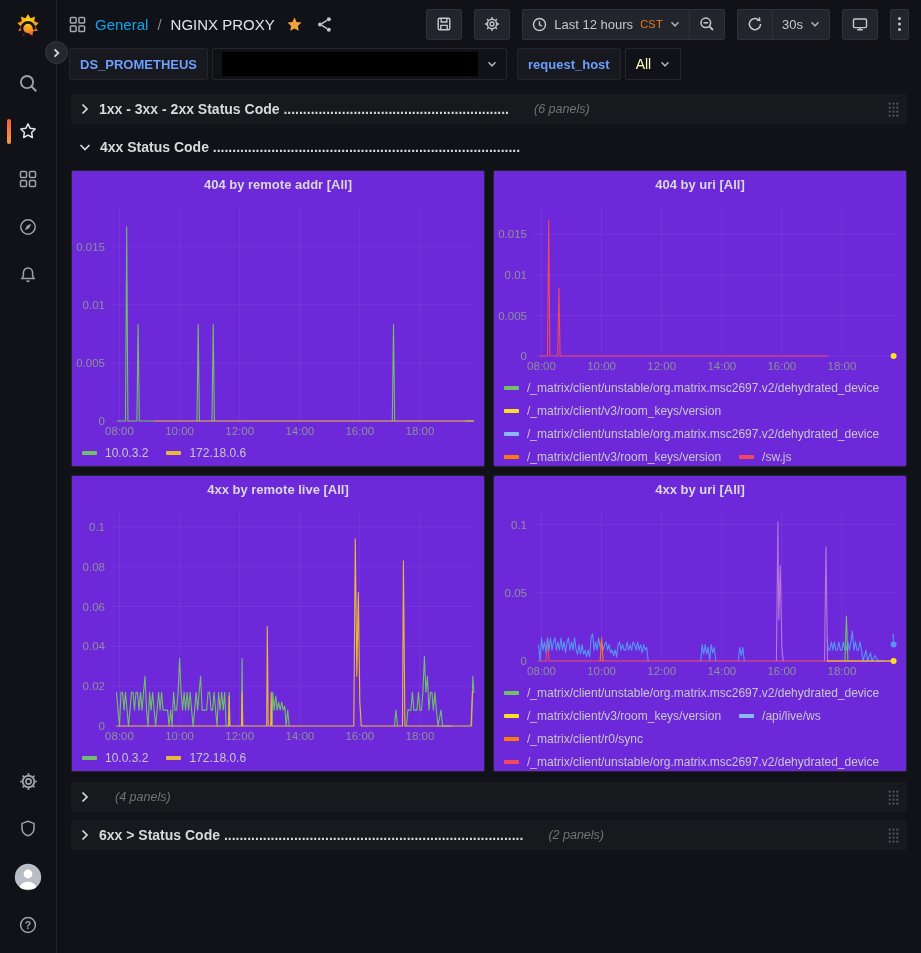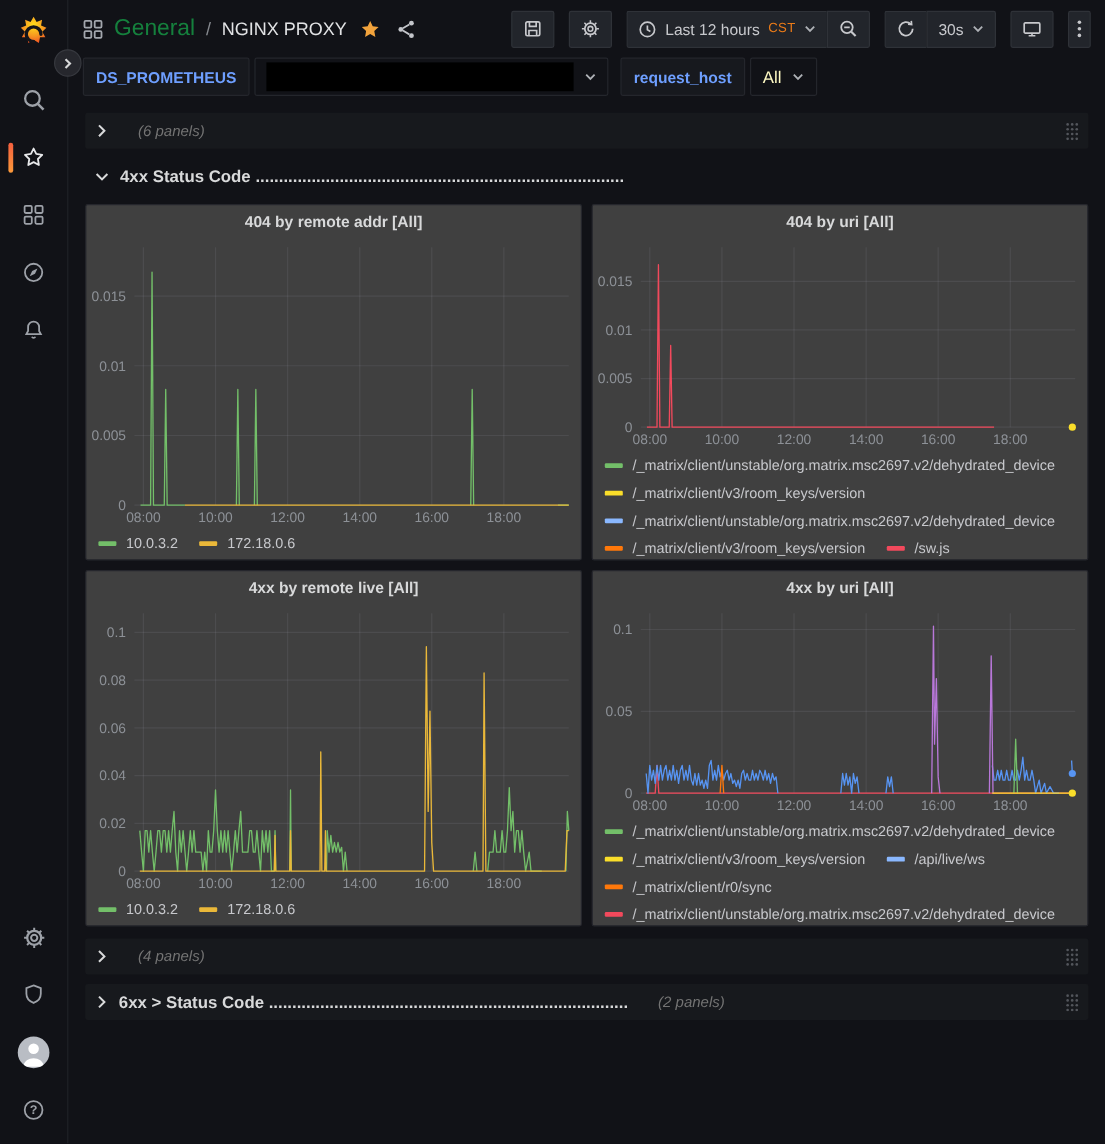--- a/index.html
+++ b/index.html
@@ -12,21 +12,21 @@
   .side-top{margin-top:14px;display:flex;flex-direction:column}
   .side-bottom{margin-top:auto;margin-bottom:4px;display:flex;flex-direction:column}
   .side-icon{width:56px;height:48px;display:flex;align-items:center;justify-content:center;color:#9da1a8;position:relative;cursor:pointer}
   .side-icon.active{color:#e7e8ea}
   .side-icon.active::before{content:"";position:absolute;left:7px;top:12px;width:4px;height:25px;border-radius:2px;background:linear-gradient(180deg,#f55f3e,#fc9a3a)}
   .expand-btn{position:absolute;left:45px;top:41px;width:23px;height:23px;border-radius:50%;background:#26272d;border:1px solid #37393f;display:flex;align-items:center;justify-content:center;z-index:9;color:#d8d9da;cursor:pointer}
   
   .main{margin-left:57px;display:flex;flex-direction:column;height:100%}
   .header{height:48px;display:flex;align-items:center;padding:0 12px;gap:9px;flex:none}
   .crumb-icon{color:#a2a6ad}
-  .crumb-section{font-size:19px;color:#15803d;cursor:pointer}
+  .crumb-section{font-size:15px;color:#0ea5e9;cursor:pointer}
   .crumb-sep{color:#85888e;font-size:15px}
   .crumb-title{font-size:15px;color:#e2e3e5;cursor:pointer}
   .fav-star{margin-left:2px;cursor:pointer}
   .share{color:#c3c5ca;margin-left:4px;cursor:pointer}
   .toolbar{margin-left:auto;display:flex;align-items:center;gap:12px}
   .tb{height:31px;background:#22252b;border:1px solid #2f3238;border-radius:2px;display:flex;align-items:center;justify-content:center;padding:0 9px;color:#c7c8cc;gap:7px;font-size:13px;cursor:pointer;white-space:nowrap}
   .tb-group{display:flex}
   .tb-group .tb:first-child{border-right:none;border-radius:2px 0 0 2px}
   .tb-group .tb:last-child{border-radius:0 2px 2px 0}
   .cst{color:#eb7b18;font-weight:400;font-size:11px;letter-spacing:.3px}
@@ -39,21 +39,21 @@
   .caret{color:#aeb1b6}
   
   .dashboard{flex:1;padding:4px 14px 0;overflow:hidden}
   .row-header{height:30px;display:flex;align-items:center;gap:9px;padding:0 8px;margin-bottom:8px;cursor:pointer;border-radius:2px}
   .row-header.collapsed{background:#17191d}
   .row-chevron{color:#d8d9da;flex:none}
   .row-title{font-size:14px;font-weight:700;color:#d8d9da;white-space:nowrap;overflow:hidden;max-width:540px}
   .row-count{font-size:12.5px;font-style:italic;color:#737373;margin-left:16px;white-space:nowrap}
   .row-grip{margin-left:auto;color:#53565c;cursor:grab}
   .panel-grid{display:grid;grid-template-columns:1fr 1fr;gap:8px;margin-bottom:10px}
-  .panel{height:297px;background:#404040;border:1px solid #25262c;border-radius:2px;display:flex;flex-direction:column;overflow:hidden}
+  .panel{height:297px;background:#6d28d9;border:1px solid #25262c;border-radius:2px;display:flex;flex-direction:column;overflow:hidden}
   .panel-title{height:27px;display:flex;align-items:center;justify-content:center;font-size:13px;font-weight:600;color:#d8d9da;cursor:pointer;flex:none}
   .chart{flex:1;position:relative;cursor:crosshair}
   .legend{flex:none;padding:0 0 5px 10px;display:flex;flex-wrap:wrap;align-content:flex-start;overflow:hidden;font-size:12px;color:#c7c8cc}
   .legend.inline{height:25px}
   .legend.wrap{height:90px}
   .legend-item{display:flex;align-items:center;gap:8px;margin-right:18px;height:23px;white-space:nowrap;cursor:pointer}
   .swatch{width:15px;height:4px;border-radius:1px;flex:none}
 </style>
 </head>
 <body>
@@ -258,20 +258,21 @@
       </div>
     </div>
   </div>
 
   <div class="dashboard">
 
     <div class="row-header collapsed">
       <svg class="row-chevron" width="11" height="12" viewBox="0 0 11 12" fill="none" stroke="currentColor" stroke-width="1.7">
           <path d="M3.5 1.5 8 6 3.5 10.5"></path>
         </svg>
+      <span class="row-title">1xx - 3xx - 2xx Status Code ..........................................................</span>
       <span class="row-count">(6 panels)</span>
       <span class="row-grip">
         <svg width="11" height="15" viewBox="0 0 11 15" fill="currentColor">
             <circle cx="1.7" cy="1.7" r="1.1"></circle>
             <circle cx="5.5" cy="1.7" r="1.1"></circle>
             <circle cx="9.3" cy="1.7" r="1.1"></circle>
             <circle cx="1.7" cy="5.7" r="1.1"></circle>
             <circle cx="5.5" cy="5.7" r="1.1"></circle>
             <circle cx="9.3" cy="5.7" r="1.1"></circle>
             <circle cx="1.7" cy="9.7" r="1.1"></circle>

